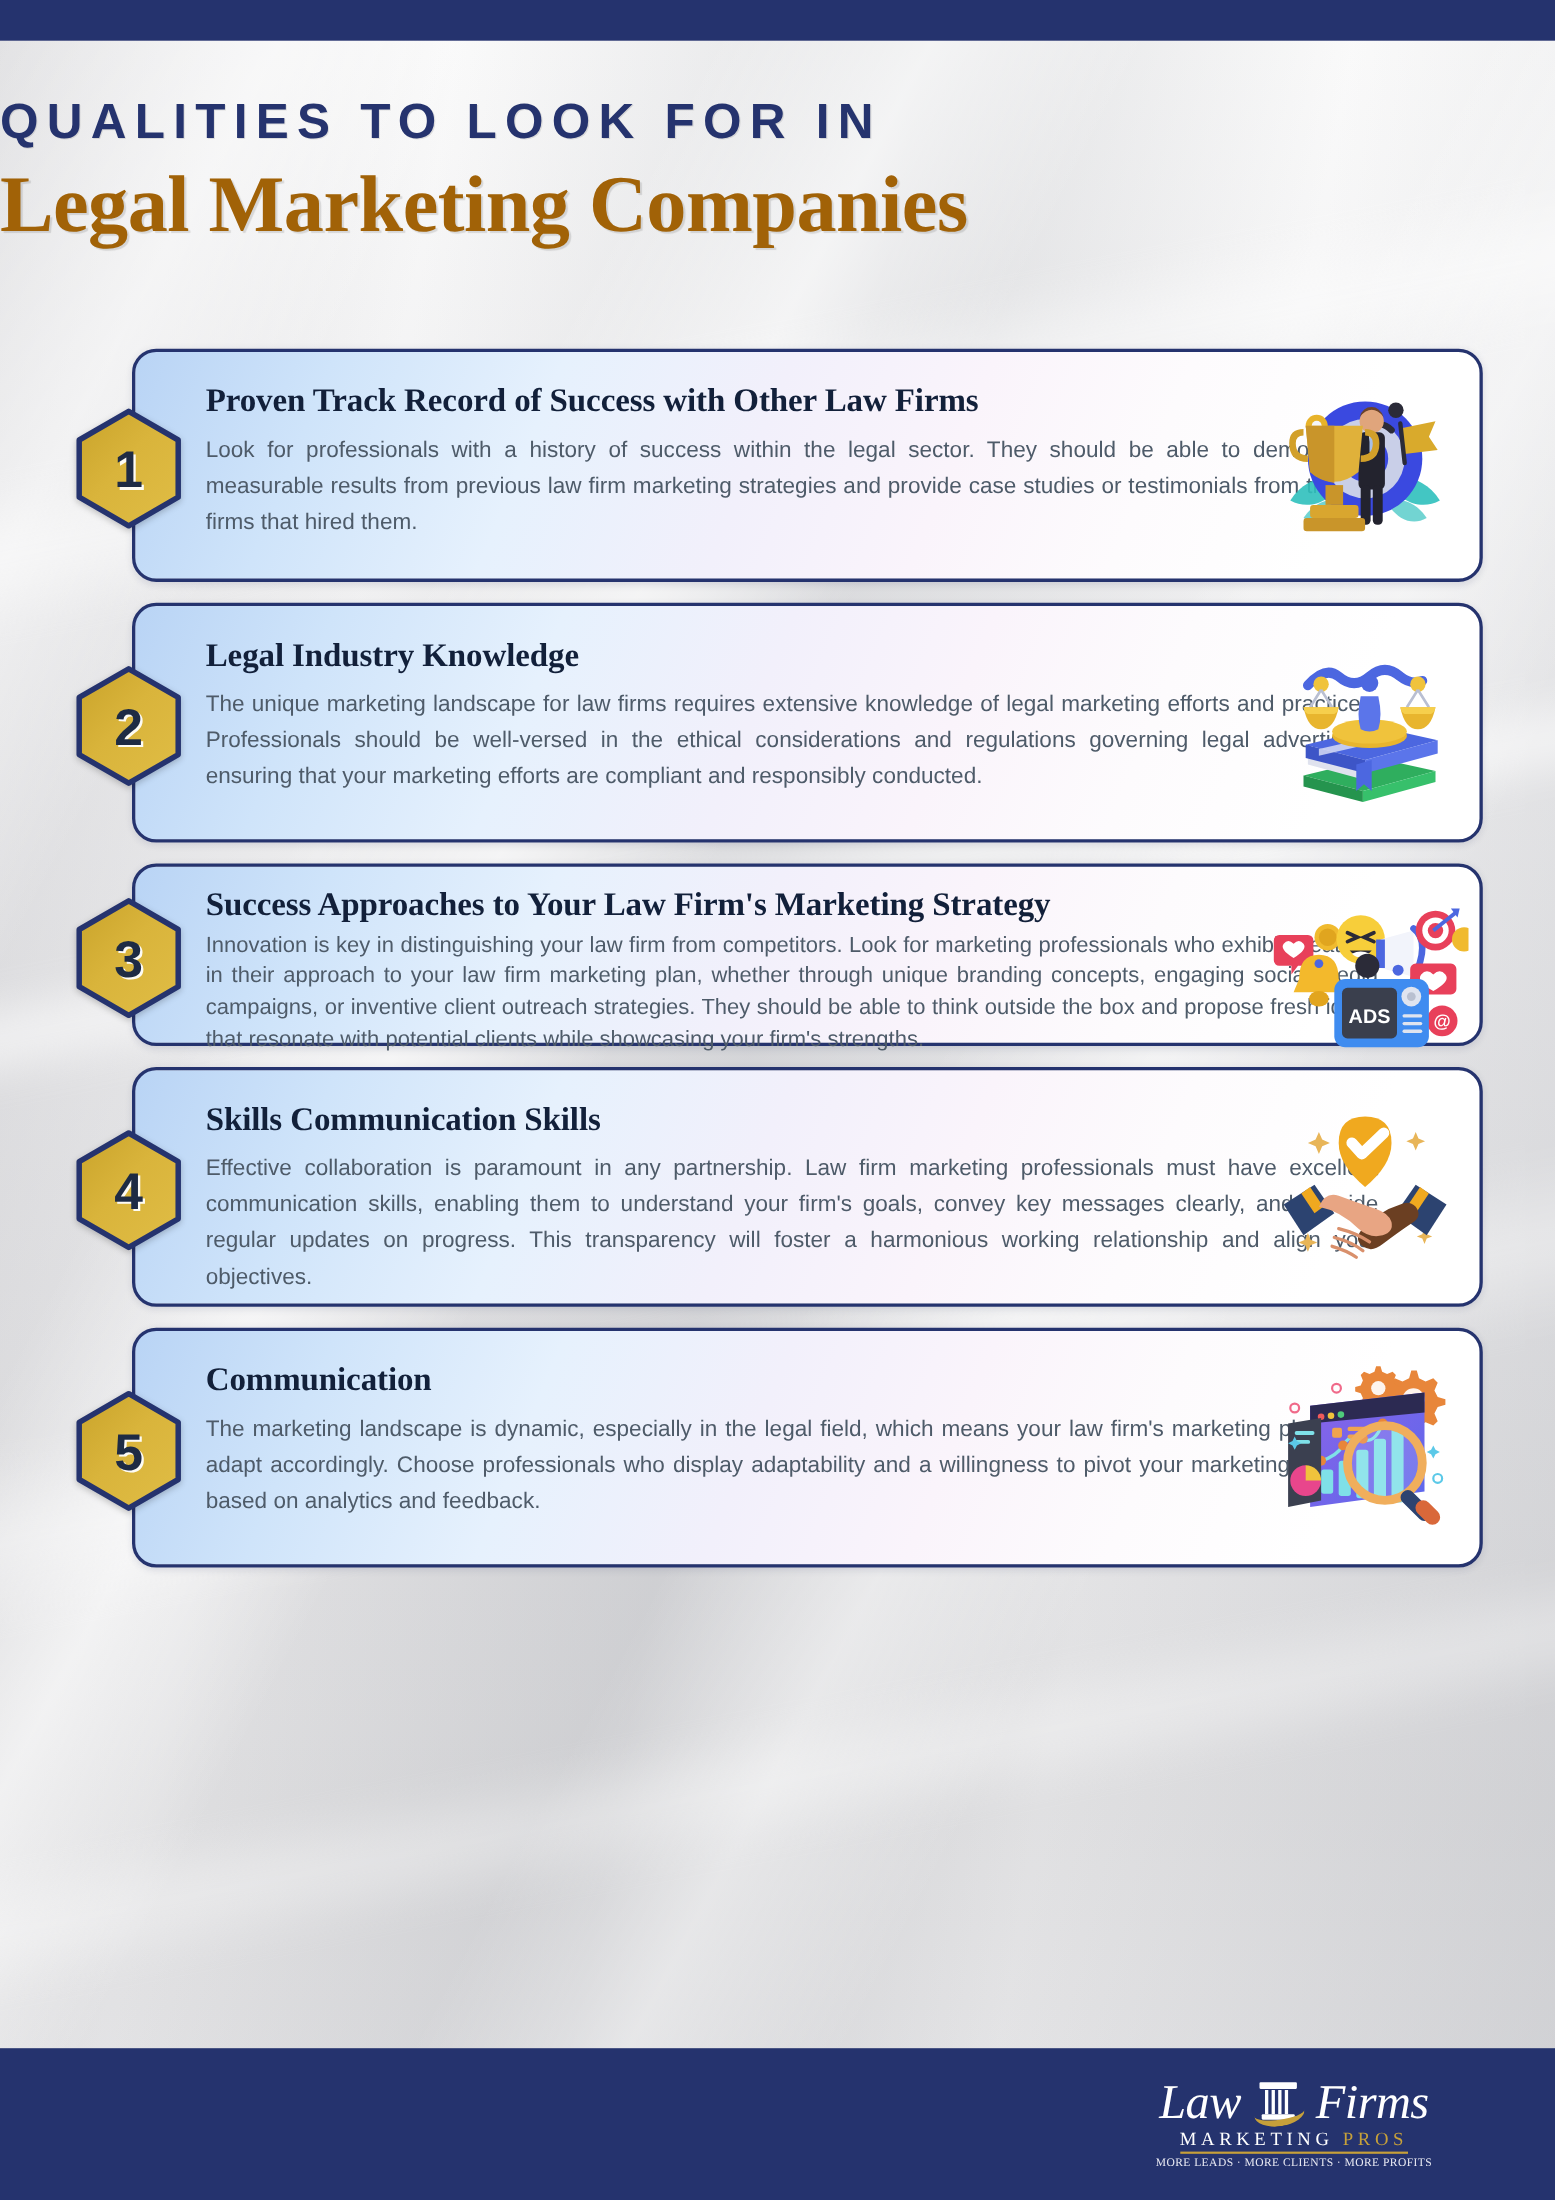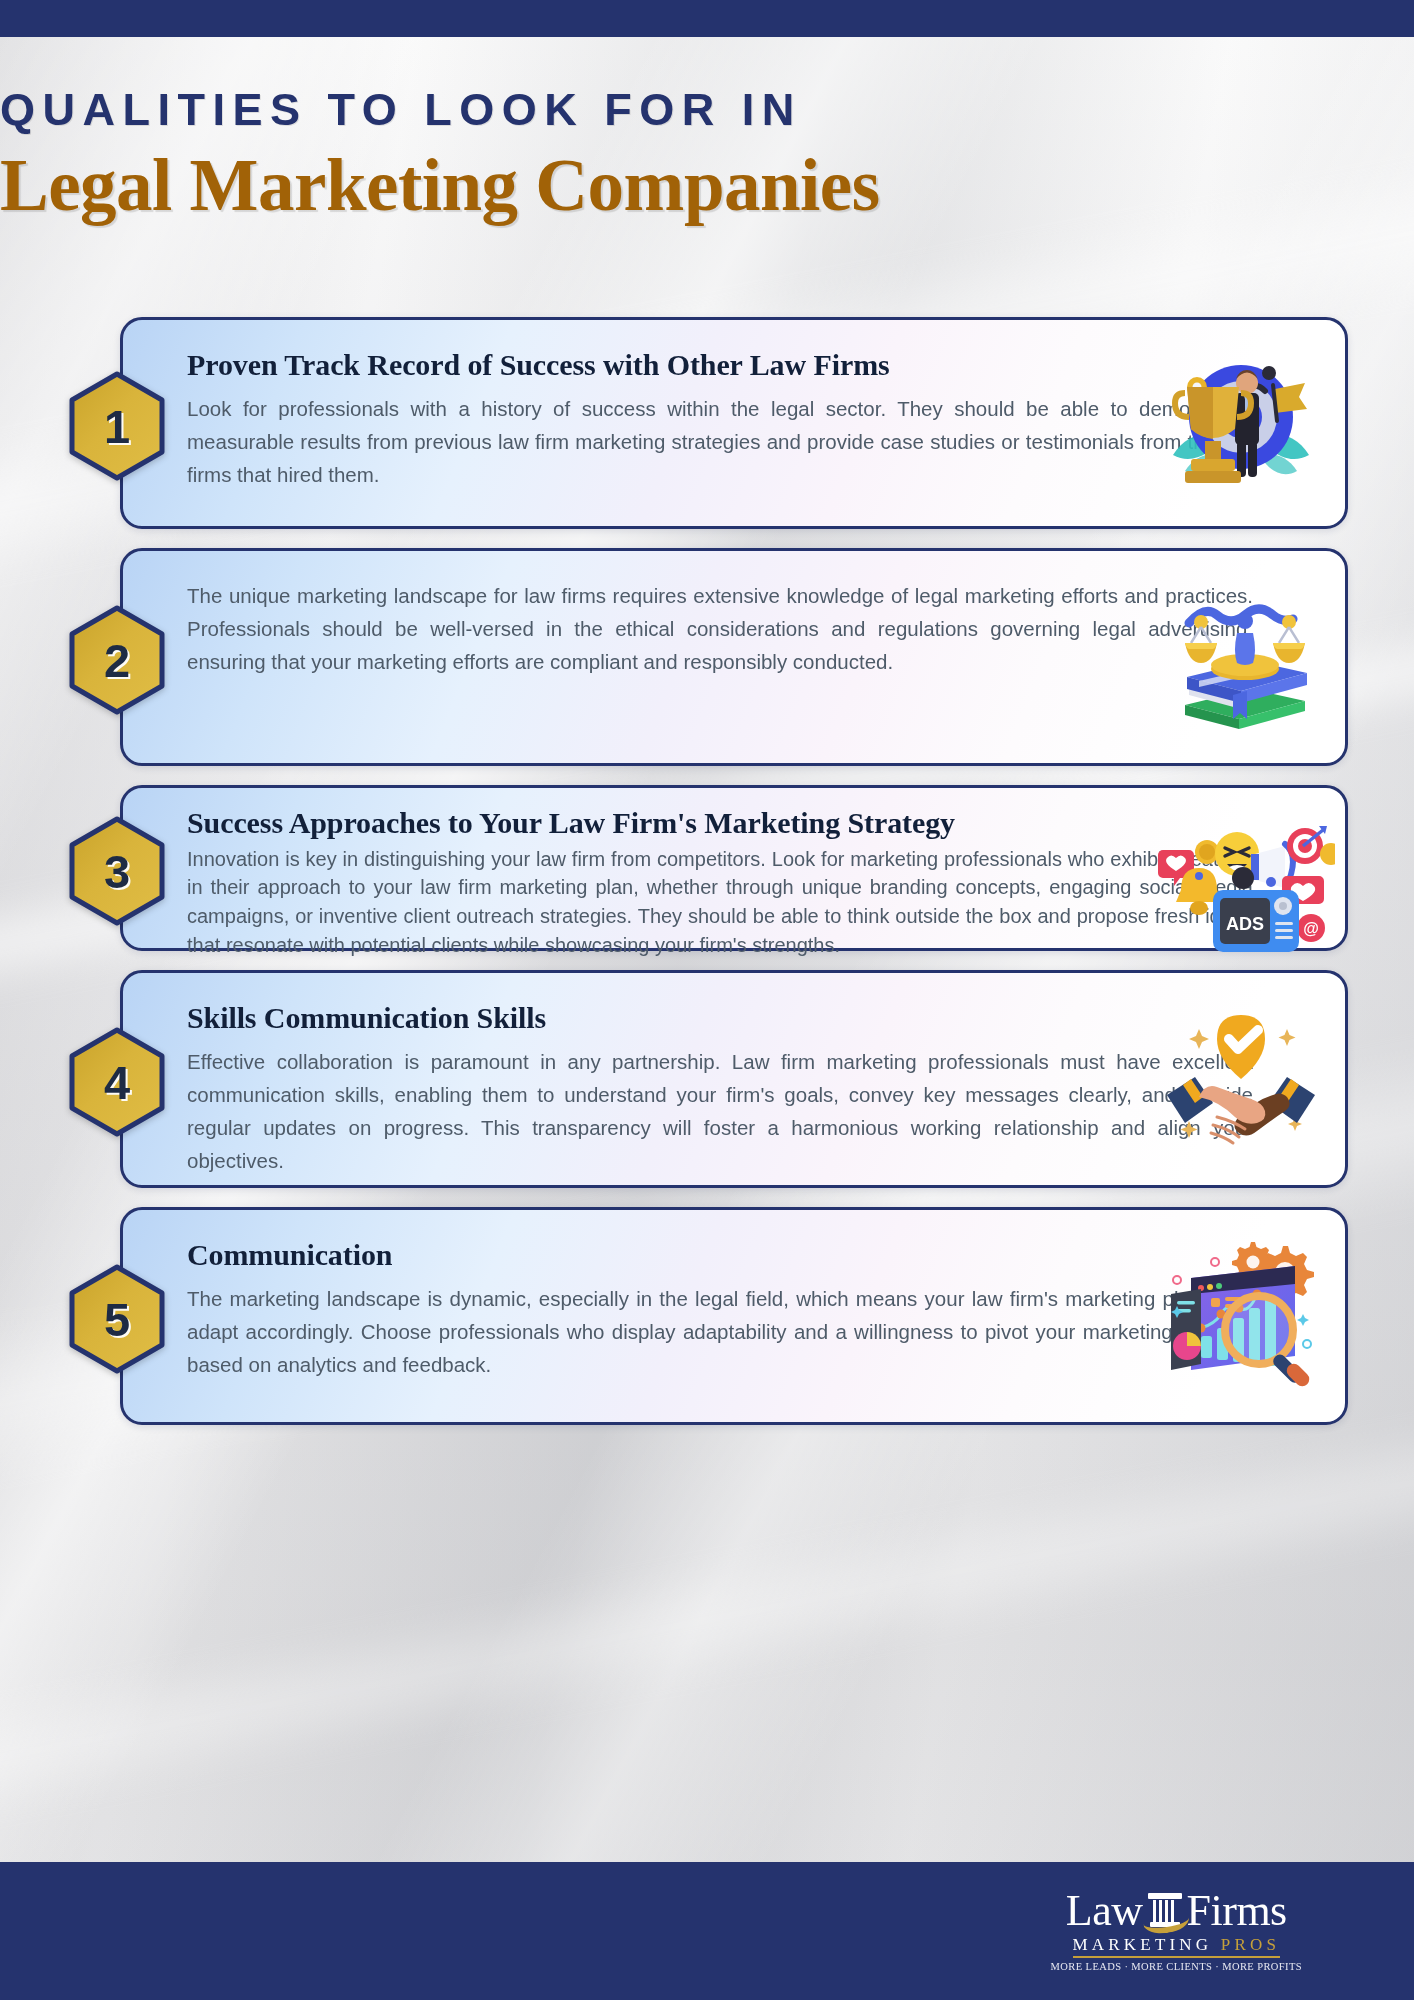--- a/index.html
+++ b/index.html
@@ -74,21 +74,22 @@
     justify-content: flex-end;
     padding-right: 112px;
   }
 
   
   .logo { text-align: center; line-height: 1; }
   .logo-row {
     display: flex;
     align-items: flex-end;
     justify-content: center;
-    gap: 4px;
+    gap: 16px;
+    font-style: italic;
   }
   .logo-word {
     font-family: "Liberation Serif", serif;
     font-size: 44px;
     color: #ffffff;
     letter-spacing: -0.5px;
     line-height: .95;
   }
   .logo-column {
     position: relative;
@@ -348,20 +349,21 @@
             <stop offset="0%" stop-color="#c9a32a"></stop>
             <stop offset="45%" stop-color="#d9b43b"></stop>
             <stop offset="100%" stop-color="#e0bd45"></stop>
           </linearGradient>
         </defs>
         <polygon points="48,3 93,29 93,81 48,107 3,81 3,29" fill="url(#gx2)" stroke="#25336e" stroke-width="5" stroke-linejoin="round"></polygon>
       </svg>
       <div class="num">2</div>
     </div>
     <div class="card-inner">
+      <div class="card-title">Legal Industry Knowledge</div>
       <div class="card-body">The unique marketing landscape for law firms requires extensive knowledge of legal marketing efforts and practices. Professionals should be well-versed in the ethical considerations and regulations governing legal advertising, ensuring that your marketing efforts are compliant and responsibly conducted.</div>
     </div>
     <div class="illus">
       <svg viewBox="0 0 172 160">
 
         <g>
           <path d="M30 128 L96 112 L150 124 L84 142 Z" fill="#2fae5e"></path>
           <path d="M30 128 L30 138 L84 152 L84 142 Z" fill="#25944e"></path>
           <path d="M84 142 L150 124 L150 134 L84 152 Z" fill="#37c06b"></path>
           <path d="M34 110 L98 94 L150 106 L86 124 Z" fill="#f3f4fa"></path>

